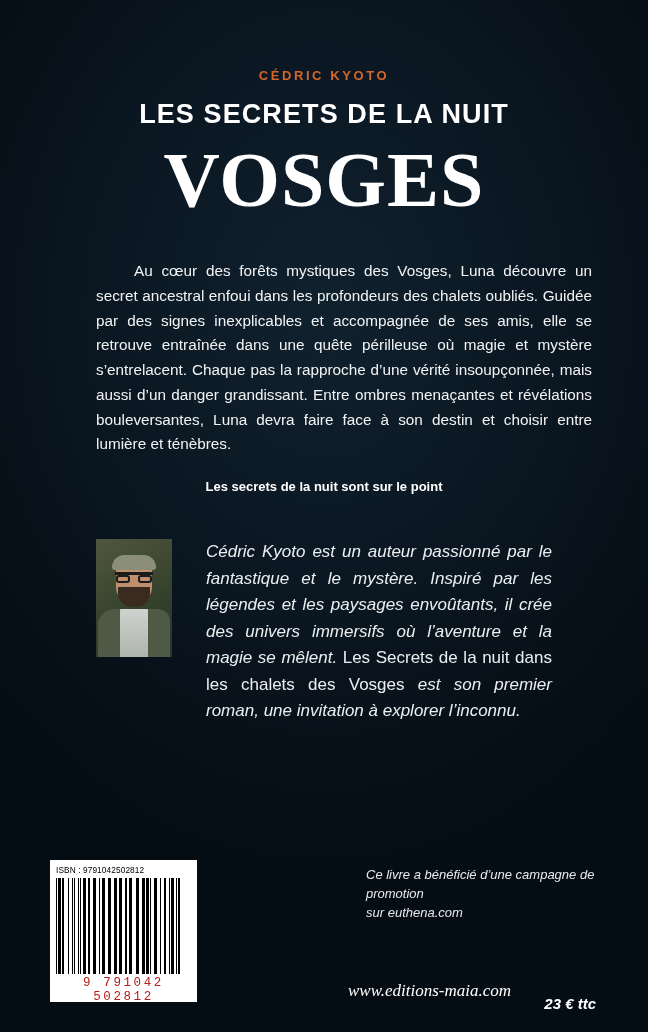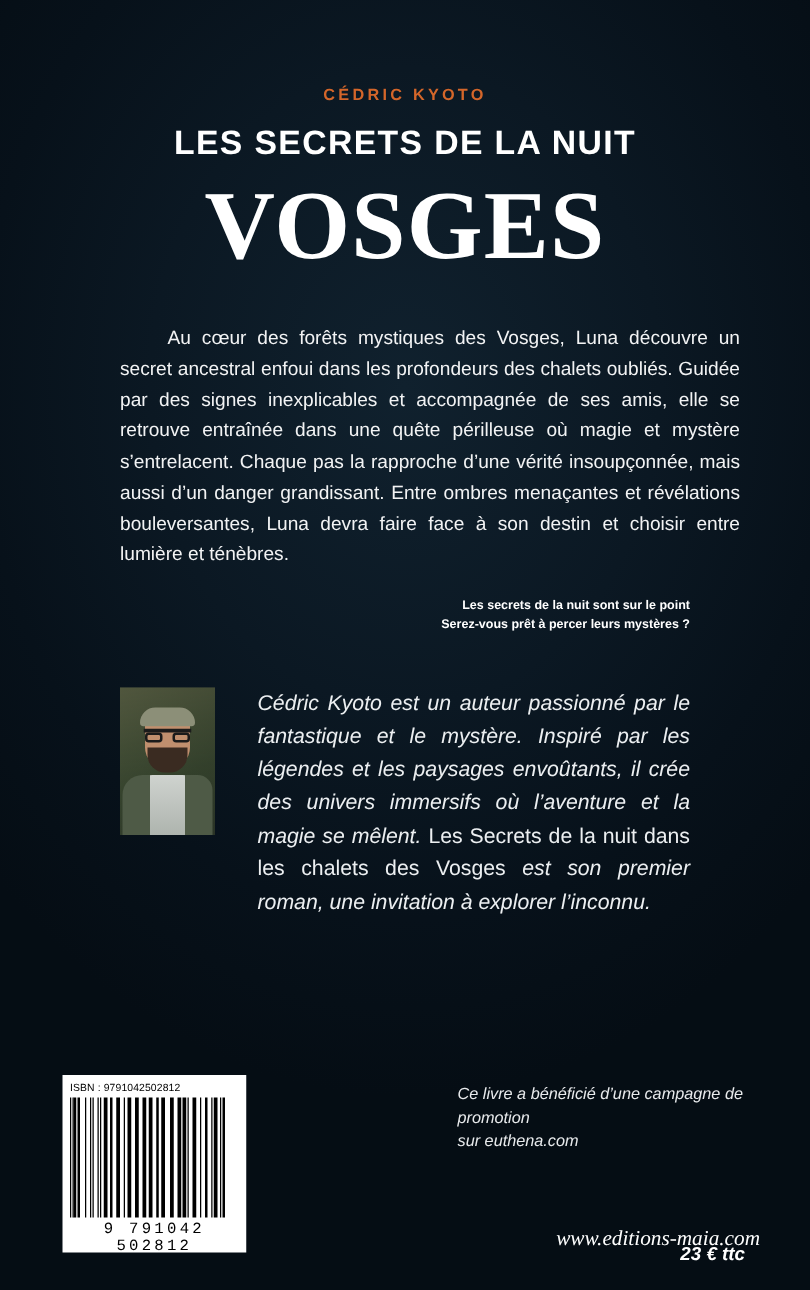--- a/index.html
+++ b/index.html
@@ -55,24 +55,24 @@
     color: #f2f3f4;
     font-size: 15.3px;
     line-height: 1.62;
     text-align: justify;
     text-indent: 38px;
     font-family: "Liberation Sans", sans-serif;
   }
   .tagline {
     margin: 20px 96px 0 96px;
     color: #ffffff;
-    font-size: 10px;
+    font-size: 13px;
     font-weight: bold;
     line-height: 1.52;
-    text-align: right;
+    text-align: center;
   }
   .bio-section {
     display: flex;
     margin: 42px 96px 0 96px;
     align-items: flex-start;
   }
   .photo {
     width: 76px;
     height: 118px;
     flex: 0 0 76px;
@@ -170,21 +170,20 @@
     text-align: right;
     width: 230px;
   }
   .site {
     position: absolute;
     right: 40px;
     top: 981px;
     color: #ffffff;
     font-size: 17px;
     font-style: italic;
-    text-align: right;
     width: 260px;
     font-family: "Liberation Serif", serif;
   }
   .barcode-box {
     position: absolute;
     left: 50px;
     top: 860px;
     width: 147px;
     height: 142px;
     background: #ffffff;
@@ -205,42 +204,41 @@
     gap: 0;
   }
   .bars i {
     display: block;
     background: #000;
   }
   .barcode-digits {
     margin-top: 2px;
     font-family: "Liberation Mono", monospace;
     font-size: 12.5px;
-    color: #000000;
+    color: #b91c1c;
     letter-spacing: 2.6px;
     text-align: center;
   }
 </style>
 </head>
 <body>
 
 <div class="cover">
 
   <div class="author-top">CÉDRIC KYOTO</div>
 
   <div class="title-block">
     <div class="title-line">LES SECRETS DE LA NUIT</div>
     <div class="title-big">VOSGES</div>
   </div>
 
   <div class="synopsis">Au cœur des forêts mystiques des Vosges, Luna découvre un secret ancestral enfoui dans les profondeurs des chalets oubliés. Guidée par des signes inexplicables et accompagnée de ses amis, elle se retrouve entraînée dans une quête périlleuse où magie et mystère s’entrelacent. Chaque pas la rapproche d’une vérité insoupçonnée, mais aussi d’un danger grandissant. Entre ombres menaçantes et révélations bouleversantes, Luna devra faire face à son destin et choisir entre lumière et ténèbres.</div>
 
   <div class="tagline">
     <div>Les secrets de la nuit sont sur le point</div>
-    <div>Serez-vous prêt à percer leurs mystères ?</div>
   </div>
 
   <div class="bio-section">
     <div class="photo">
       <div class="body"></div>
       <div class="jacket-l"></div>
       <div class="jacket-r"></div>
       <div class="face"></div>
       <div class="beard"></div>
       <div class="cap"></div>

